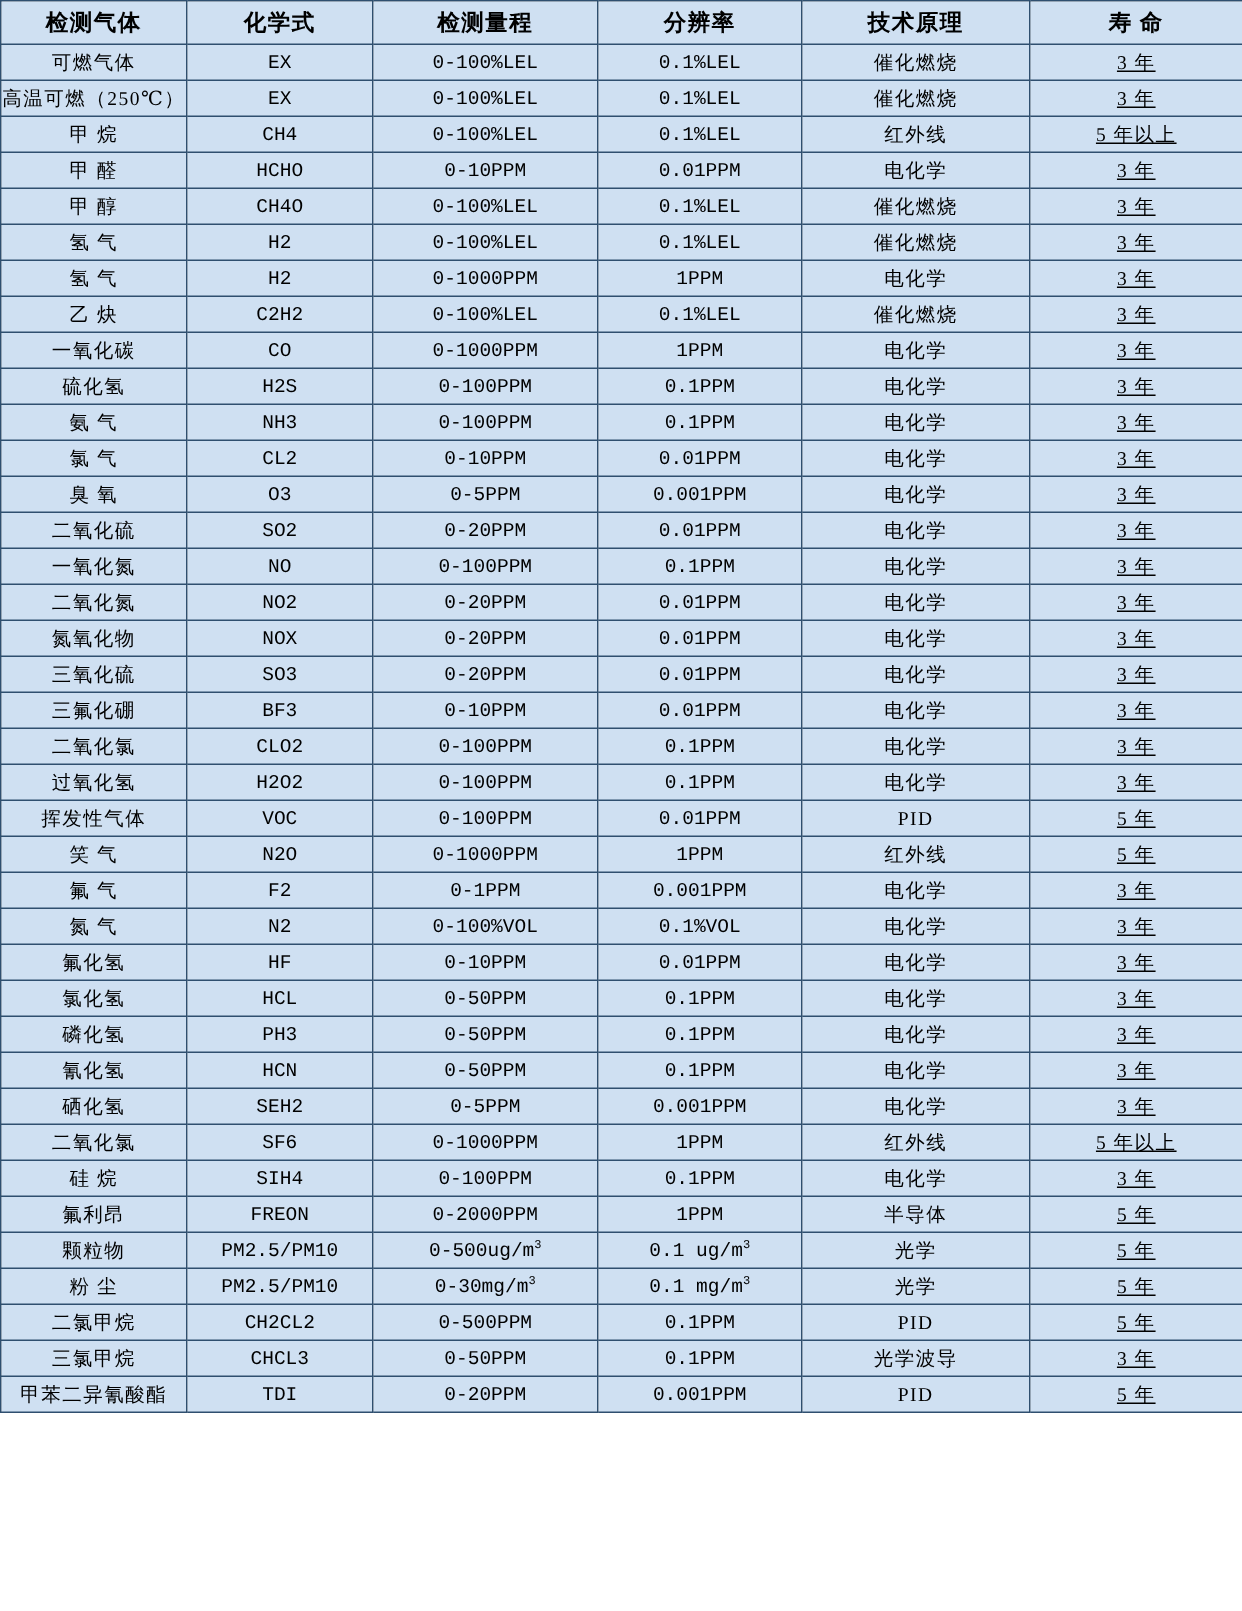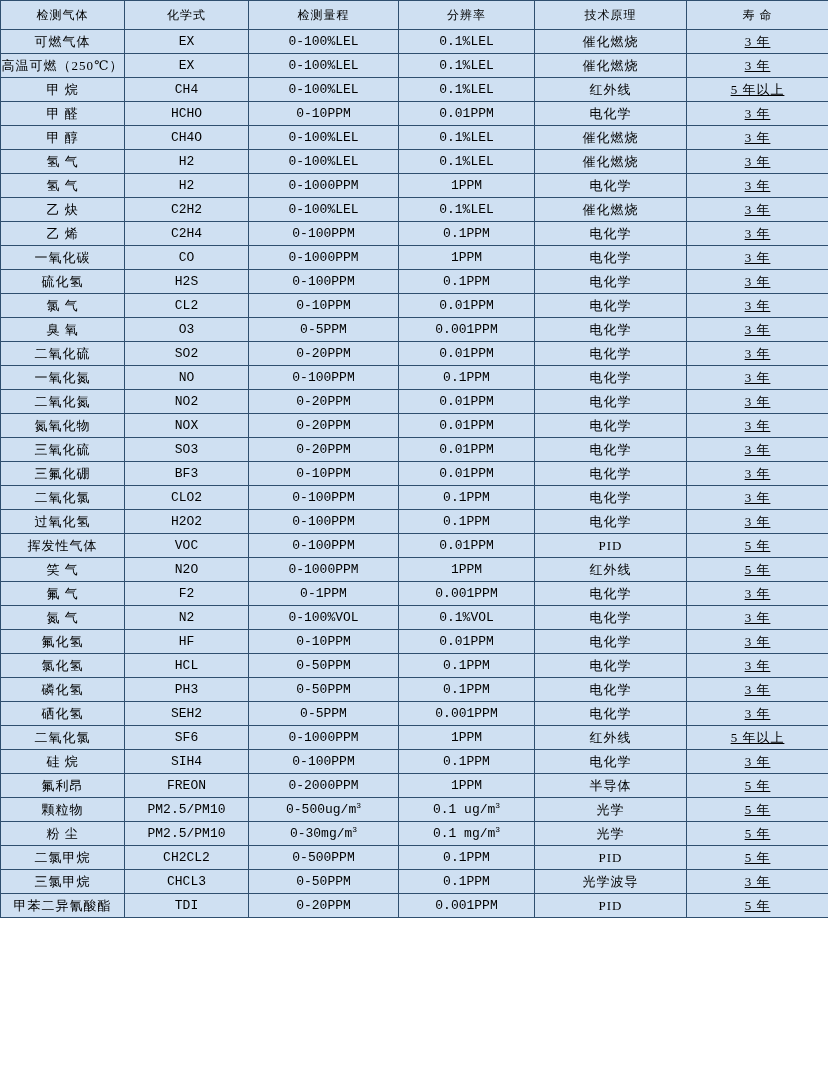--- a/index.html
+++ b/index.html
@@ -21,22 +21,22 @@
     text-align: center;
     vertical-align: middle;
     color: #000000;
     background: #cfe0f2;
     padding: 0;
     overflow: hidden;
     white-space: nowrap;
   }
   #gas-table thead th {
     height: 28px;
-    font-size: 12px;
-    font-weight: normal;
+    font-size: 15px;
+    font-weight: bold;
     letter-spacing: 1px;
   }
   #gas-table tbody td {
     height: 23px;
     font-size: 13px;
   }
   
   col.c0 { width: 124px; }
   col.c1 { width: 124px; }
   col.c2 { width: 150px; }
@@ -151,38 +151,38 @@
       </tr>
       <tr>
         <td class="col-name">乙 炔</td>
         <td class="col-formula">C2H2</td>
         <td class="col-range">0-100%LEL</td>
         <td class="col-res">0.1%LEL</td>
         <td class="col-tech">催化燃烧</td>
         <td class="col-life">3 年</td>
       </tr>
       <tr>
-        <td class="col-name">乙 烯</td>
-        <td class="col-formula">C2H4</td>
-        <td class="col-range">0-100PPM</td>
-        <td class="col-res">0.1PPM</td>
-        <td class="col-tech">电化学</td>
-        <td class="col-life">3 年</td>
-      </tr>
-      <tr>
         <td class="col-name">一氧化碳</td>
         <td class="col-formula">CO</td>
         <td class="col-range">0-1000PPM</td>
         <td class="col-res">1PPM</td>
         <td class="col-tech">电化学</td>
         <td class="col-life">3 年</td>
       </tr>
       <tr>
         <td class="col-name">硫化氢</td>
         <td class="col-formula">H2S</td>
+        <td class="col-range">0-100PPM</td>
+        <td class="col-res">0.1PPM</td>
+        <td class="col-tech">电化学</td>
+        <td class="col-life">3 年</td>
+      </tr>
+      <tr>
+        <td class="col-name">氨 气</td>
+        <td class="col-formula">NH3</td>
         <td class="col-range">0-100PPM</td>
         <td class="col-res">0.1PPM</td>
         <td class="col-tech">电化学</td>
         <td class="col-life">3 年</td>
       </tr>
       <tr>
         <td class="col-name">氯 气</td>
         <td class="col-formula">CL2</td>
         <td class="col-range">0-10PPM</td>
         <td class="col-res">0.01PPM</td>
@@ -305,20 +305,28 @@
         <td class="col-name">氯化氢</td>
         <td class="col-formula">HCL</td>
         <td class="col-range">0-50PPM</td>
         <td class="col-res">0.1PPM</td>
         <td class="col-tech">电化学</td>
         <td class="col-life">3 年</td>
       </tr>
       <tr>
         <td class="col-name">磷化氢</td>
         <td class="col-formula">PH3</td>
+        <td class="col-range">0-50PPM</td>
+        <td class="col-res">0.1PPM</td>
+        <td class="col-tech">电化学</td>
+        <td class="col-life">3 年</td>
+      </tr>
+      <tr>
+        <td class="col-name">氰化氢</td>
+        <td class="col-formula">HCN</td>
         <td class="col-range">0-50PPM</td>
         <td class="col-res">0.1PPM</td>
         <td class="col-tech">电化学</td>
         <td class="col-life">3 年</td>
       </tr>
       <tr>
         <td class="col-name">硒化氢</td>
         <td class="col-formula">SEH2</td>
         <td class="col-range">0-5PPM</td>
         <td class="col-res">0.001PPM</td>

